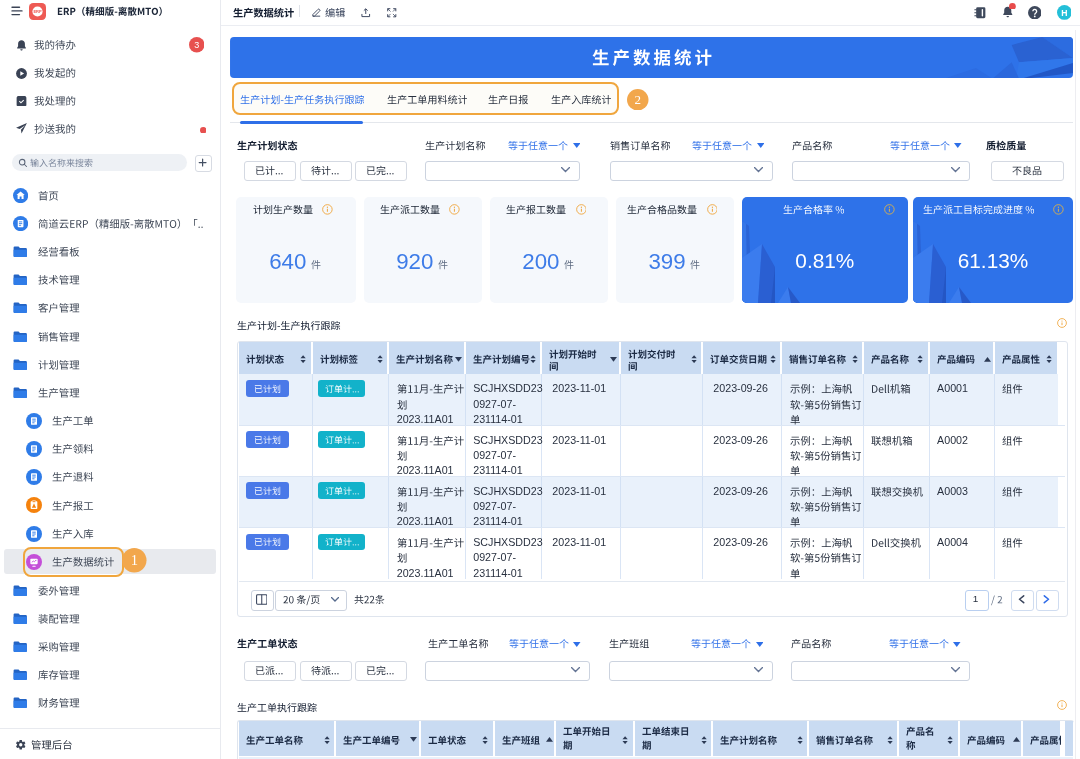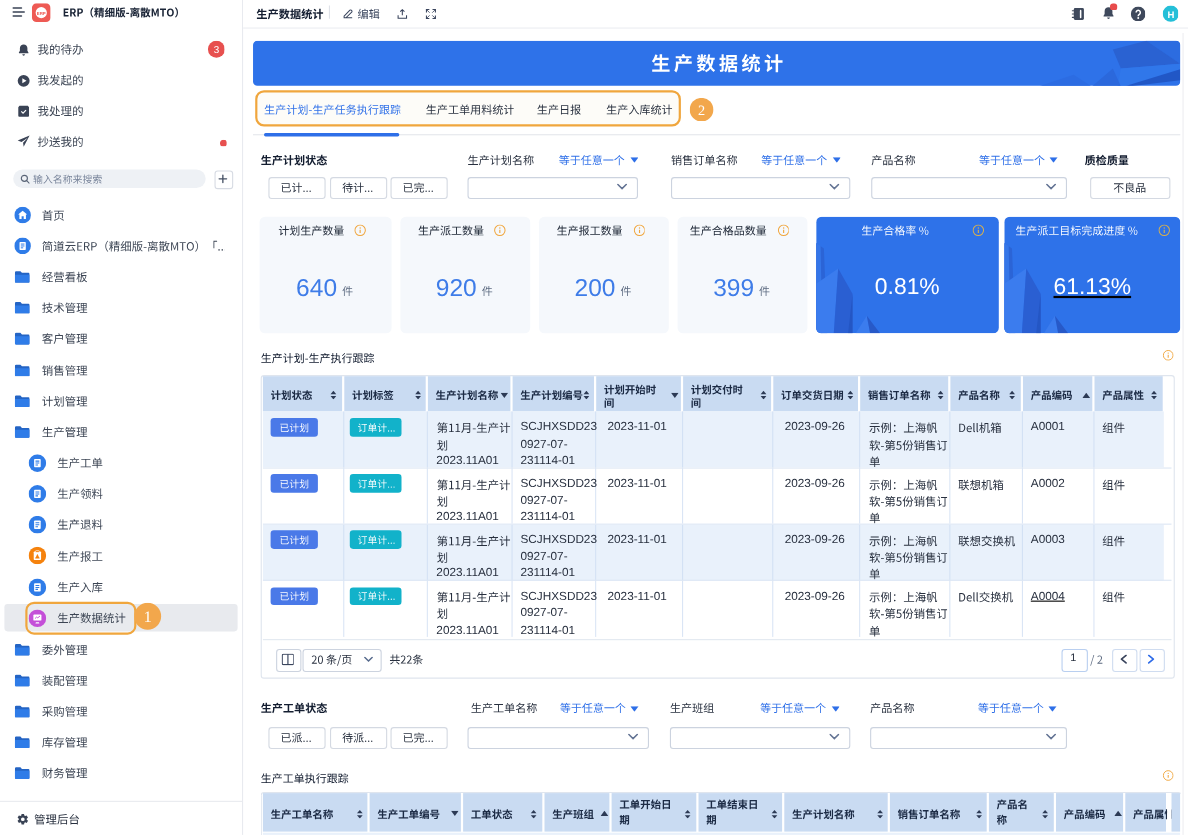--- a/index.html
+++ b/index.html
@@ -1233,21 +1233,21 @@
       </g>
     </svg>
   </div>
 <div class="ab" style="left:1053.1px;top:204.1px;">
     <svg width="10.8" height="10.8" viewBox="0 0 20 20" style="display:block">
       <circle cx="10" cy="10" r="8.8" fill="none" stroke="#d8b04e" stroke-width="1.7"></circle>
       <line x1="10" y1="9" x2="10" y2="14.3" stroke="#d8b04e" stroke-width="1.9"></line>
       <circle cx="10" cy="6" r="1.2" fill="#d8b04e"></circle>
     </svg>
   </div>
-<div class="ab" style="left:993.0px;top:247.4px;text-decoration:underline;">
+<div class="ab" style="left:993.0px;top:247.4px;">
     <div style="font-size:20.8px;color:#ffffff;font-weight:400;line-height:27.0px;white-space:nowrap;transform:translateX(-50%);">61.13%</div>
   </div>
 <div class="ab" style="left:237.0px;top:319.2px;">
     <svg width="103.5" height="13.0" viewBox="0 0 103.5 13.0" style="display:block">
       <g fill="#141e31" transform="translate(0,10.35) scale(0.01000,-0.01000)">
         <use href="#z65"></use>
         <use href="#z66" x="1000"></use>
         <use href="#z63" x="2000"></use>
         <use href="#z64" x="3000"></use>
         <use href="#z43" x="4000"></use>
@@ -1975,21 +1975,21 @@
         <use href="#z167"></use>
         <use href="#z168" x="688"></use>
         <use href="#z169" x="1242"></use>
         <use href="#z169" x="1526"></use>
         <use href="#z175" x="1810"></use>
         <use href="#z176" x="2810"></use>
         <use href="#z170" x="3810"></use>
       </g>
     </svg>
   </div>
-<div class="ab" style="left:937.1px;top:536.0px;text-decoration:underline;">
+<div class="ab" style="left:937.1px;top:536.0px;">
     <div style="font-size:10.7px;color:#28303f;font-weight:400;line-height:13.9px;white-space:nowrap;">A0004</div>
   </div>
 <div class="ab" style="left:1002.4px;top:536.2px;">
     <svg width="20.8" height="13.5" viewBox="0 0 20.8 13.5" style="display:block">
       <g fill="#28303f" transform="translate(0,10.76) scale(0.01040,-0.01040)">
         <use href="#z172"></use>
         <use href="#z124" x="1000"></use>
       </g>
     </svg>
   </div>

